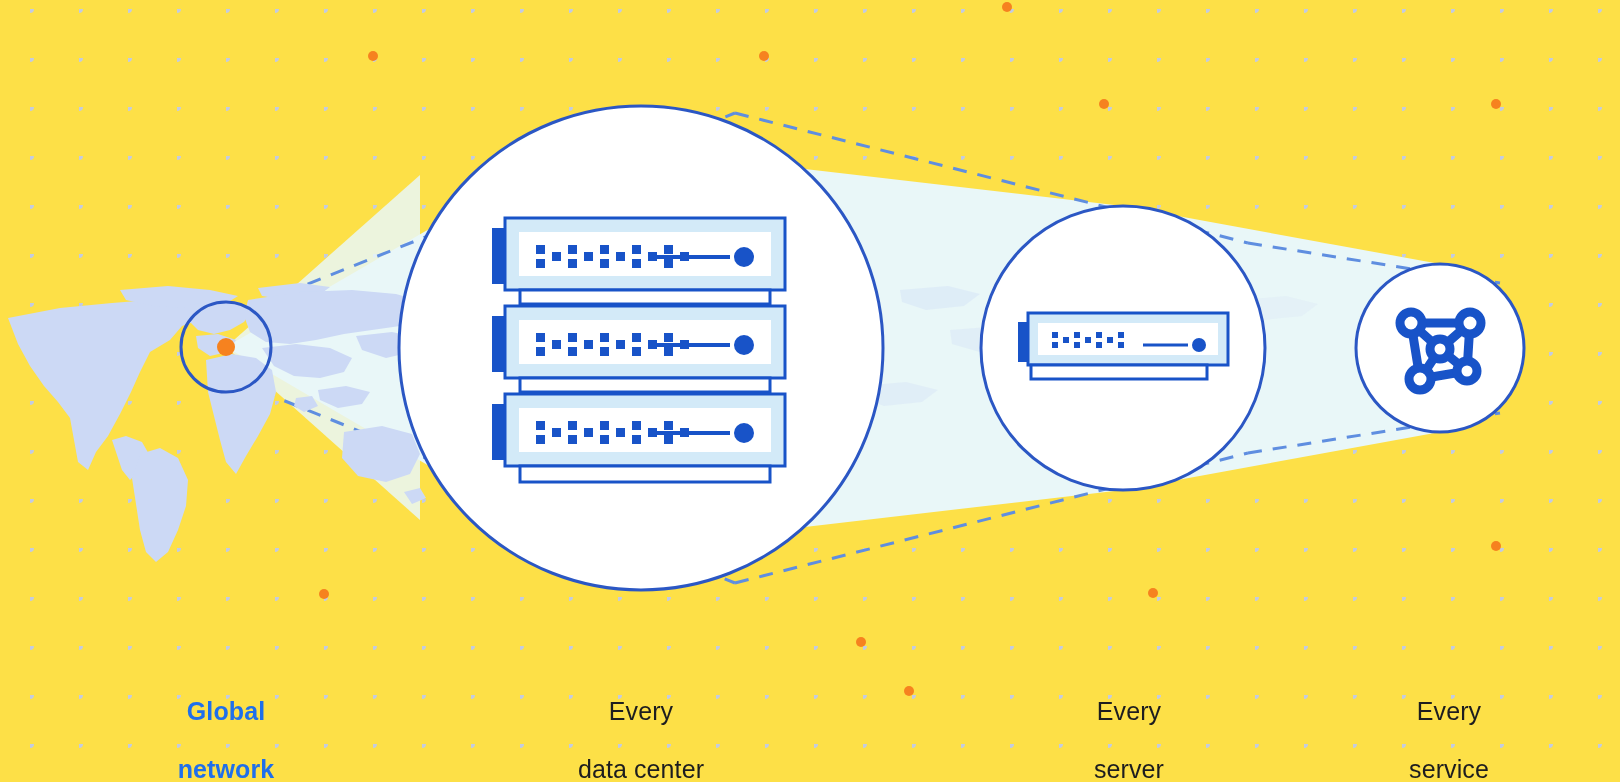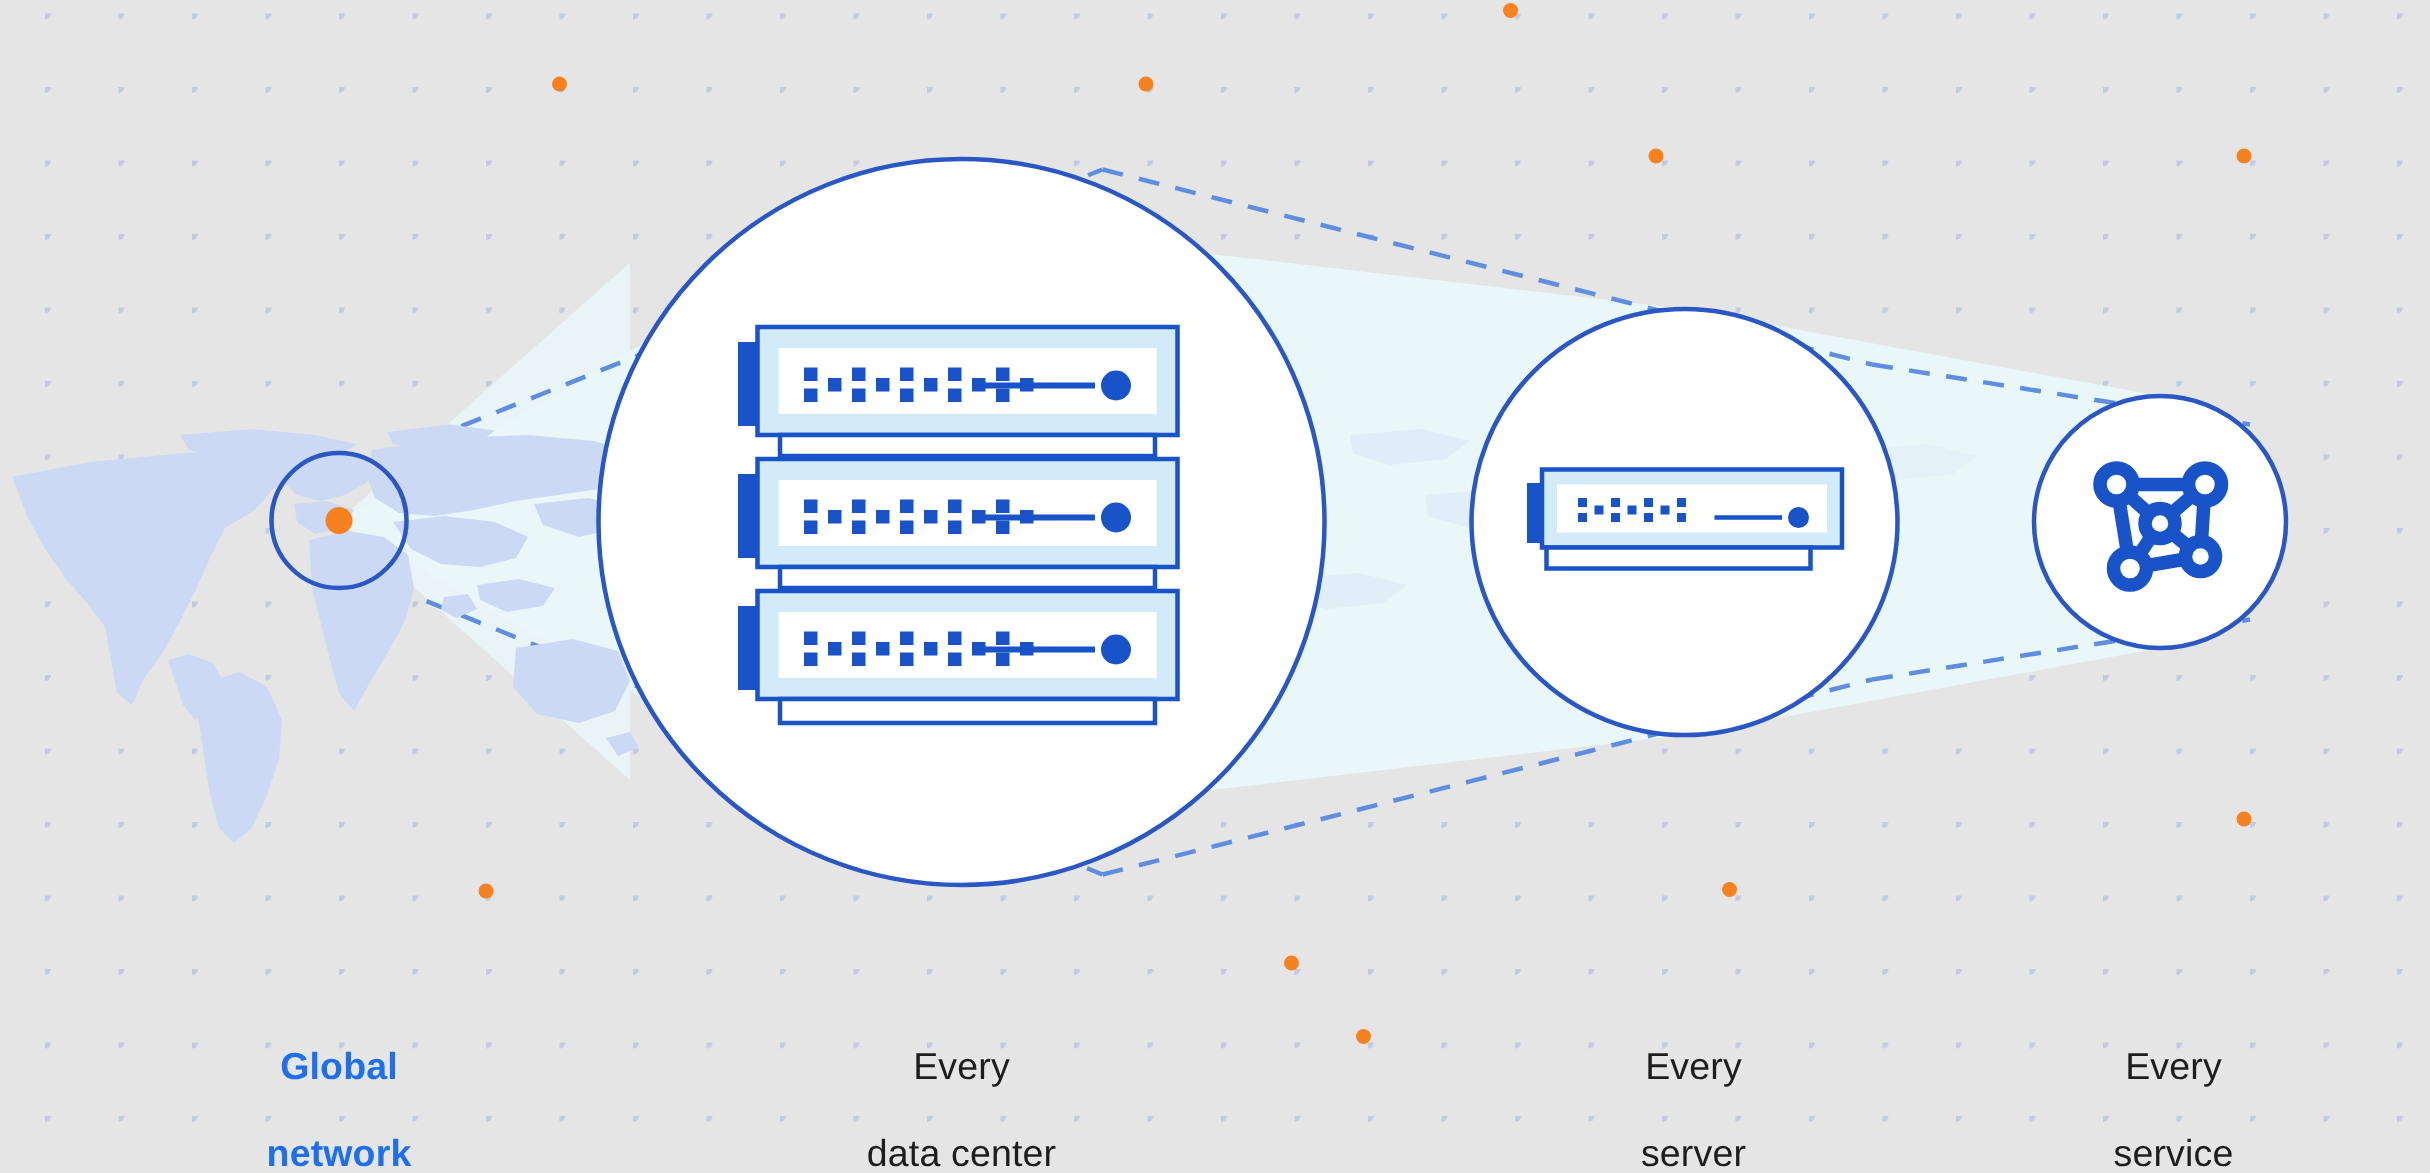--- a/index.html
+++ b/index.html
@@ -7,21 +7,21 @@
     padding: 0;
     background: #ffffff;
   }
   body {
     font-family: "Liberation Sans", sans-serif;
   }
   #stage {
     position: relative;
     width: 1620px;
     height: 782px;
-    background: #e5e5e5;
+    background: #fde047;
     overflow: hidden;
     text-decoration: underline;
   }
   #scene {
     position: absolute;
     inset: 0;
     width: 1620px;
     height: 782px;
   }
   .label {

